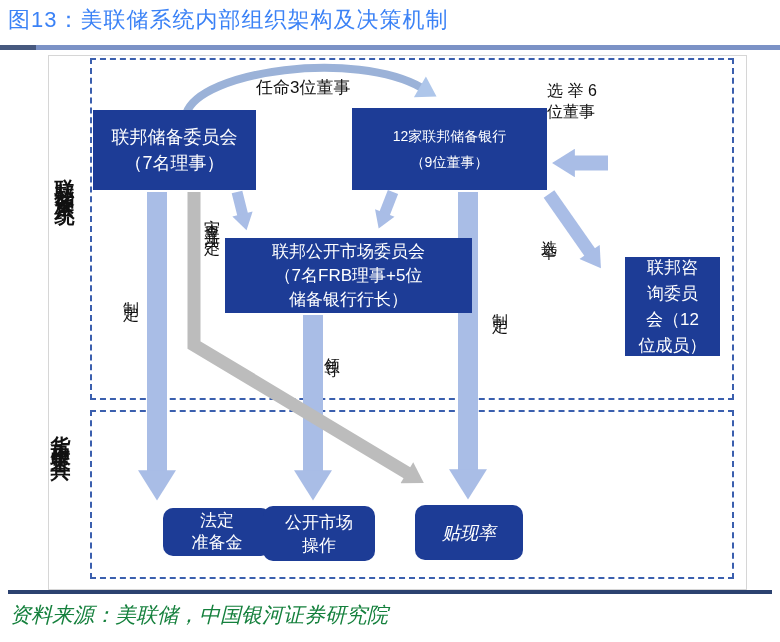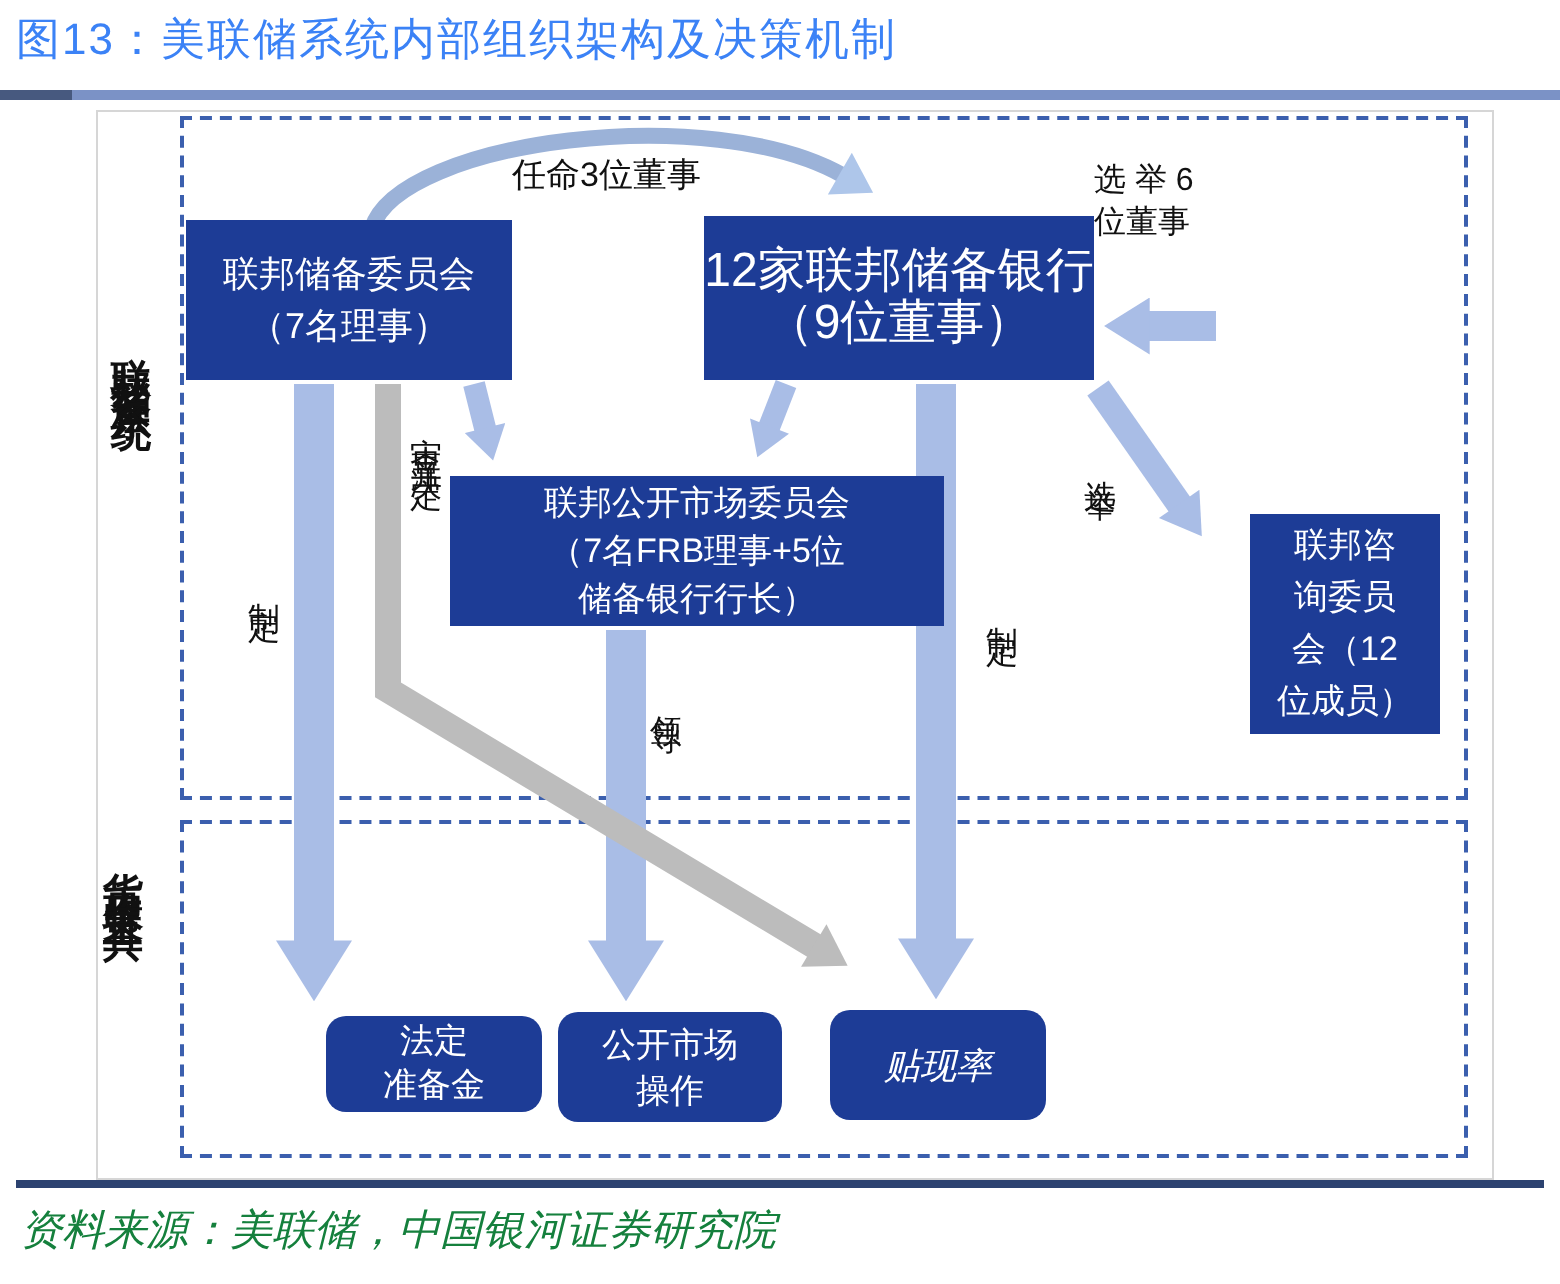--- a/index.html
+++ b/index.html
@@ -23,26 +23,26 @@
   .vside{writing-mode:vertical-rl;text-orientation:upright;color:#111;
     font-weight:bold;font-size:20px;letter-spacing:5px;z-index:3;}
   #sys-label{left:52px;top:163px;}
   #tools-label{left:48px;top:420px;}
   
   .bluebox{
     background:#1d3c96;color:#ffffff;display:flex;align-items:center;justify-content:center;
     text-align:center;white-space:pre-line;z-index:3;box-sizing:border-box;
   }
   #box-board{left:93px;top:110px;width:163px;height:80px;font-size:18px;line-height:26px;}
-  #box-banks{left:352px;top:108px;width:195px;height:82px;font-size:24px;line-height:26px;}
+  #box-banks{left:352px;top:108px;width:195px;height:82px;font-size:14px;line-height:26px;}
   #box-member{left:612px;top:105px;width:106px;height:110px;font-size:17px;line-height:26px;}
   #box-fomc{left:225px;top:238px;width:247px;height:75px;font-size:17px;line-height:24px;}
-  #box-advisory{left:625px;top:257px;width:95px;height:110px;font-size:17px;line-height:26px;}
+  #box-advisory{left:625px;top:257px;width:95px;height:99px;font-size:17px;line-height:26px;}
   #box-reserve{left:115px;top:508px;width:108px;height:48px;font-size:17px;line-height:22px;border-radius:10px;margin-left:48px;}
-  #box-omo{left:263px;top:506px;width:112px;height:55px;font-size:17px;line-height:23px;border-radius:10px;margin-left:16px;}
+  #box-omo{left:263px;top:506px;width:112px;height:55px;font-size:17px;line-height:23px;border-radius:10px;}
   #box-discount{left:415px;top:505px;width:108px;height:55px;font-size:18px;border-radius:10px;font-style:italic;}
   
   .alabel{color:#111;font-size:17px;z-index:3;}
   .vlabel{writing-mode:vertical-rl;text-orientation:upright;color:#111;font-size:16px;letter-spacing:4px;z-index:3;}
   #lbl-appoint{left:256px;top:76px;}
   #lbl-elect6{left:547px;top:80px;font-size:16px;line-height:21px;white-space:pre-line;}
   #lbl-review{left:201px;top:206px;letter-spacing:5px;}
   #lbl-enact-board{left:120px;top:288px;}
   #lbl-lead{left:321px;top:345px;}
   #lbl-enact-banks{left:489px;top:300px;}

